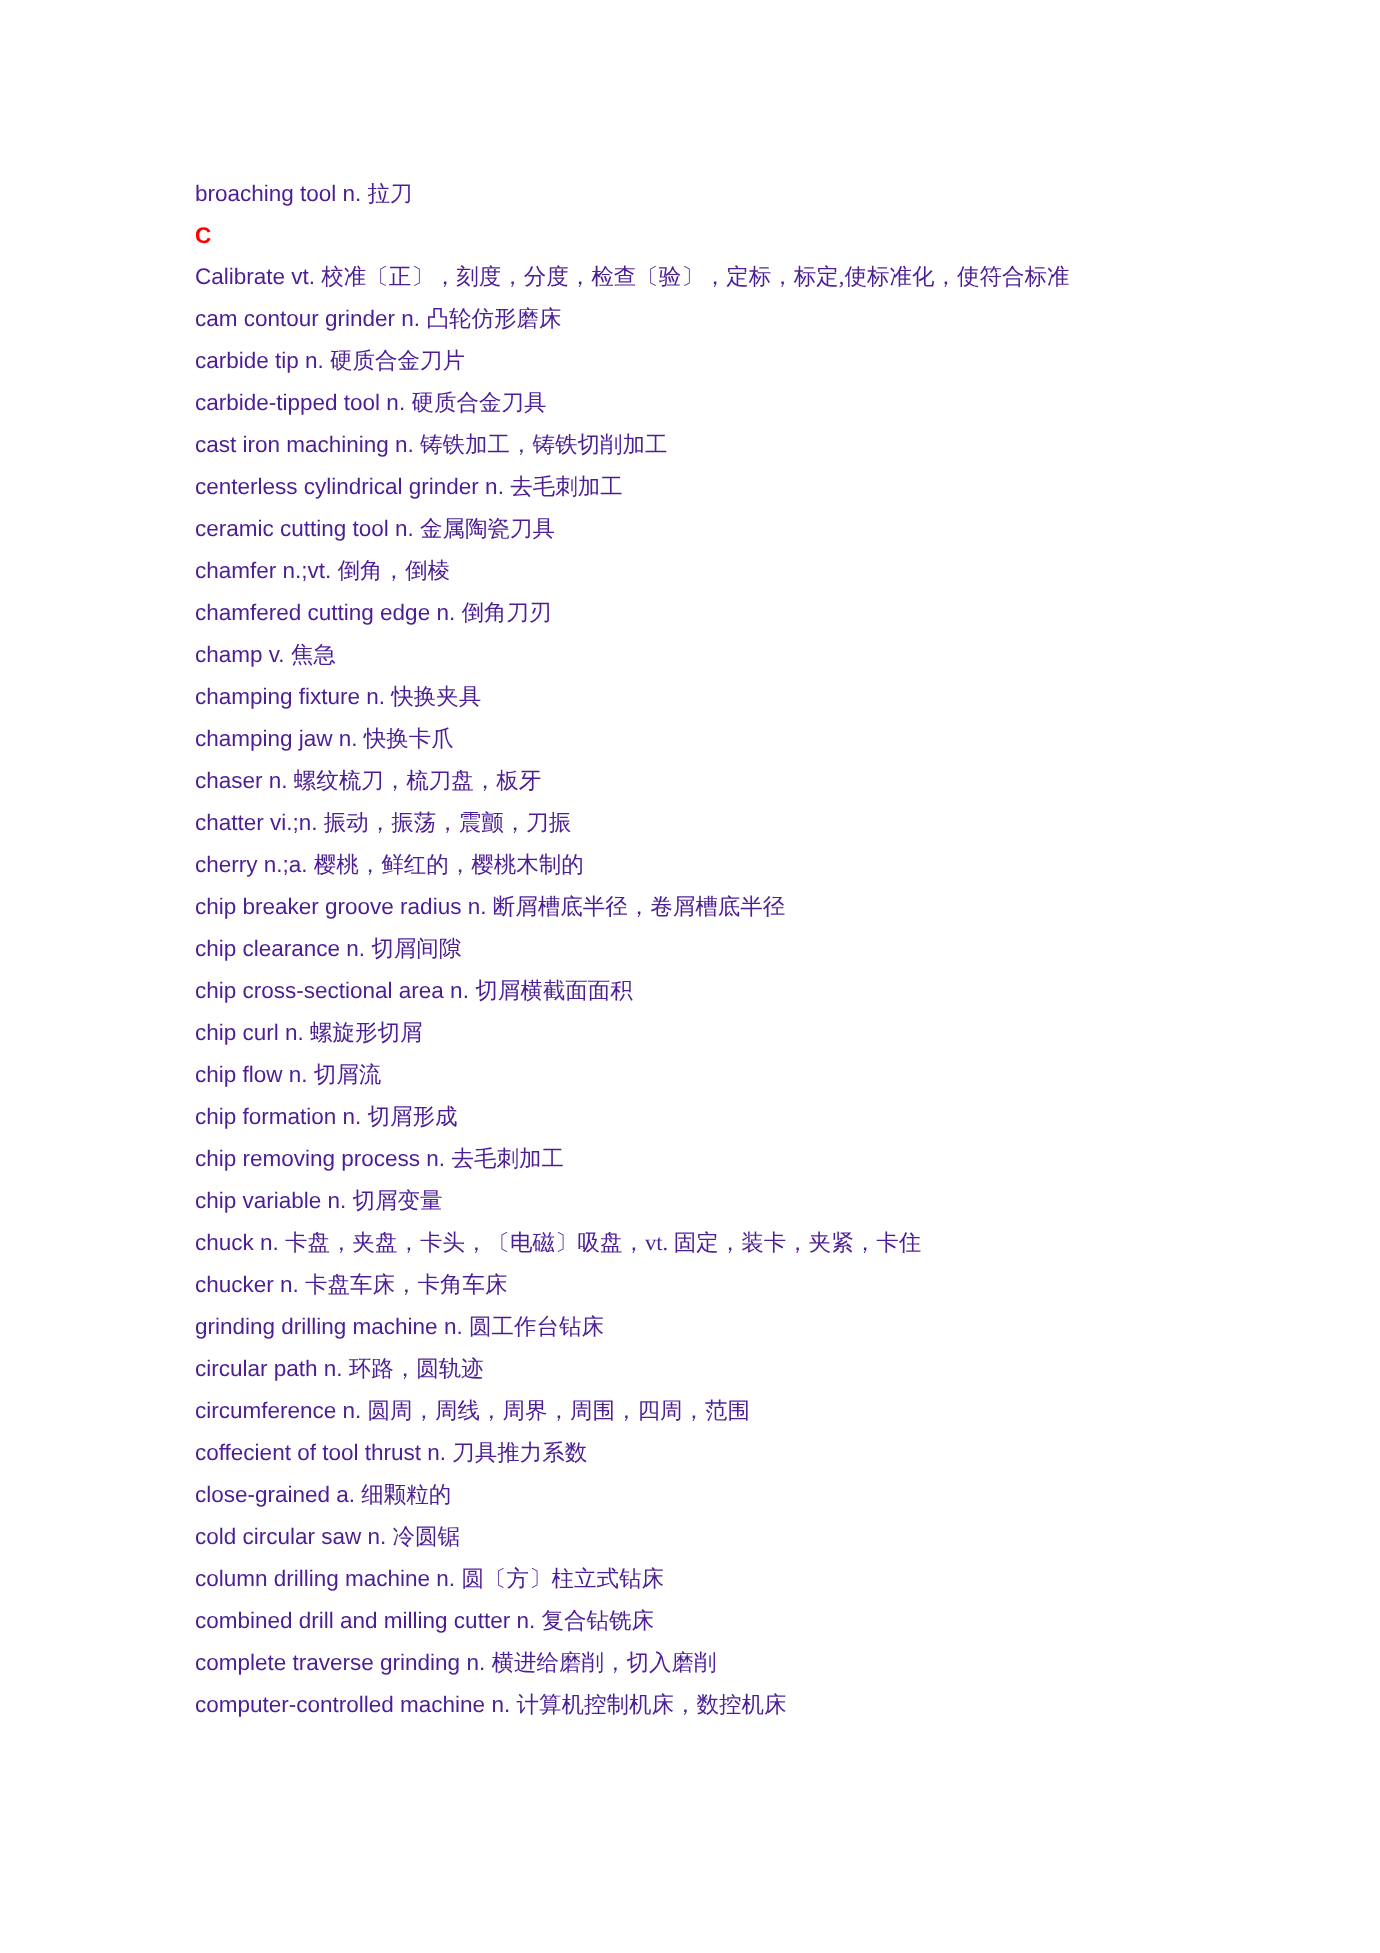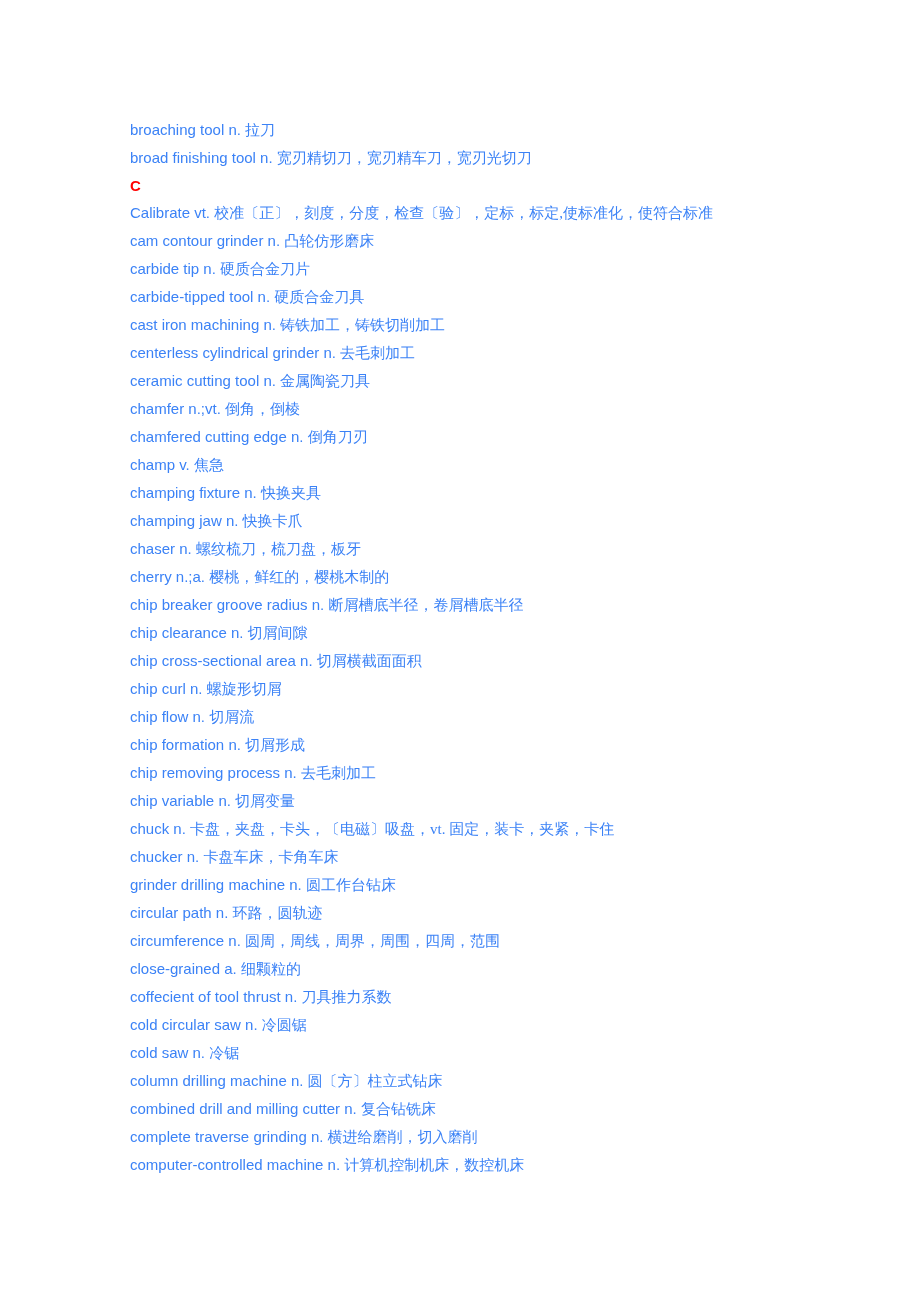--- a/index.html
+++ b/index.html
@@ -10,21 +10,21 @@
     width: 920px;
   }
   .page {
     padding: 116px 130px 100px 130px;
     box-sizing: border-box;
     width: 920px;
   }
   .entry {
     font-size: 15px;
     line-height: 27px;
-    color: #3b82f6;
+    color: #4c1d95;
     white-space: pre-wrap;
   }
   .entry .term {
     font-family: Arial, sans-serif;
   }
   .entry .def {
     font-family: "SimSun", serif;
   }
   .section-head {
     font-size: 15px;
@@ -32,50 +32,49 @@
     font-weight: bold;
     color: #ff0000;
     font-family: Arial, sans-serif;
   }
 </style>
 </head>
 <body>
 
 <div class="page" id="page-root">
     <div class="entry"><span class="term">broaching tool n. </span><span class="def">拉刀</span></div>
-    <div class="entry"><span class="term">broad finishing tool n. </span><span class="def">宽刃精切刀，宽刃精车刀，宽刃光切刀</span></div>
     <div class="section-head">C</div>
     <div class="entry"><span class="term">Calibrate vt. </span><span class="def">校准〔正〕，刻度，分度，检查〔验〕，定标，标定,使标准化，使符合标准</span></div>
     <div class="entry"><span class="term">cam contour grinder n. </span><span class="def">凸轮仿形磨床</span></div>
     <div class="entry"><span class="term">carbide tip n. </span><span class="def">硬质合金刀片</span></div>
     <div class="entry"><span class="term">carbide-tipped tool n. </span><span class="def">硬质合金刀具</span></div>
     <div class="entry"><span class="term">cast iron machining n. </span><span class="def">铸铁加工，铸铁切削加工</span></div>
     <div class="entry"><span class="term">centerless cylindrical grinder n. </span><span class="def">去毛刺加工</span></div>
     <div class="entry"><span class="term">ceramic cutting tool n. </span><span class="def">金属陶瓷刀具</span></div>
     <div class="entry"><span class="term">chamfer n.;vt. </span><span class="def">倒角，倒棱</span></div>
     <div class="entry"><span class="term">chamfered cutting edge n. </span><span class="def">倒角刀刃</span></div>
     <div class="entry"><span class="term">champ v. </span><span class="def">焦急</span></div>
     <div class="entry"><span class="term">champing fixture n. </span><span class="def">快换夹具</span></div>
     <div class="entry"><span class="term">champing jaw n. </span><span class="def">快换卡爪</span></div>
     <div class="entry"><span class="term">chaser n. </span><span class="def">螺纹梳刀，梳刀盘，板牙</span></div>
+    <div class="entry"><span class="term">chatter vi.;n. </span><span class="def">振动，振荡，震颤，刀振</span></div>
     <div class="entry"><span class="term">cherry n.;a. </span><span class="def">樱桃，鲜红的，樱桃木制的</span></div>
     <div class="entry"><span class="term">chip breaker groove radius n. </span><span class="def">断屑槽底半径，卷屑槽底半径</span></div>
     <div class="entry"><span class="term">chip clearance n. </span><span class="def">切屑间隙</span></div>
     <div class="entry"><span class="term">chip cross-sectional area n. </span><span class="def">切屑横截面面积</span></div>
     <div class="entry"><span class="term">chip curl n. </span><span class="def">螺旋形切屑</span></div>
     <div class="entry"><span class="term">chip flow n. </span><span class="def">切屑流</span></div>
     <div class="entry"><span class="term">chip formation n. </span><span class="def">切屑形成</span></div>
     <div class="entry"><span class="term">chip removing process n. </span><span class="def">去毛刺加工</span></div>
     <div class="entry"><span class="term">chip variable n. </span><span class="def">切屑变量</span></div>
     <div class="entry"><span class="term">chuck n. </span><span class="def">卡盘，夹盘，卡头，〔电磁〕吸盘，vt. 固定，装卡，夹紧，卡住</span></div>
     <div class="entry"><span class="term">chucker n. </span><span class="def">卡盘车床，卡角车床</span></div>
-    <div class="entry"><span class="term">grinder drilling machine n. </span><span class="def">圆工作台钻床</span></div>
+    <div class="entry"><span class="term">grinding drilling machine n. </span><span class="def">圆工作台钻床</span></div>
     <div class="entry"><span class="term">circular path n. </span><span class="def">环路，圆轨迹</span></div>
     <div class="entry"><span class="term">circumference n. </span><span class="def">圆周，周线，周界，周围，四周，范围</span></div>
+    <div class="entry"><span class="term">coffecient of tool thrust n. </span><span class="def">刀具推力系数</span></div>
     <div class="entry"><span class="term">close-grained a. </span><span class="def">细颗粒的</span></div>
-    <div class="entry"><span class="term">coffecient of tool thrust n. </span><span class="def">刀具推力系数</span></div>
     <div class="entry"><span class="term">cold circular saw n. </span><span class="def">冷圆锯</span></div>
-    <div class="entry"><span class="term">cold saw n. </span><span class="def">冷锯</span></div>
     <div class="entry"><span class="term">column drilling machine n. </span><span class="def">圆〔方〕柱立式钻床</span></div>
     <div class="entry"><span class="term">combined drill and milling cutter n. </span><span class="def">复合钻铣床</span></div>
     <div class="entry"><span class="term">complete traverse grinding n. </span><span class="def">横进给磨削，切入磨削</span></div>
     <div class="entry"><span class="term">computer-controlled machine n. </span><span class="def">计算机控制机床，数控机床</span></div>
   </div>
 
 </body></html>

